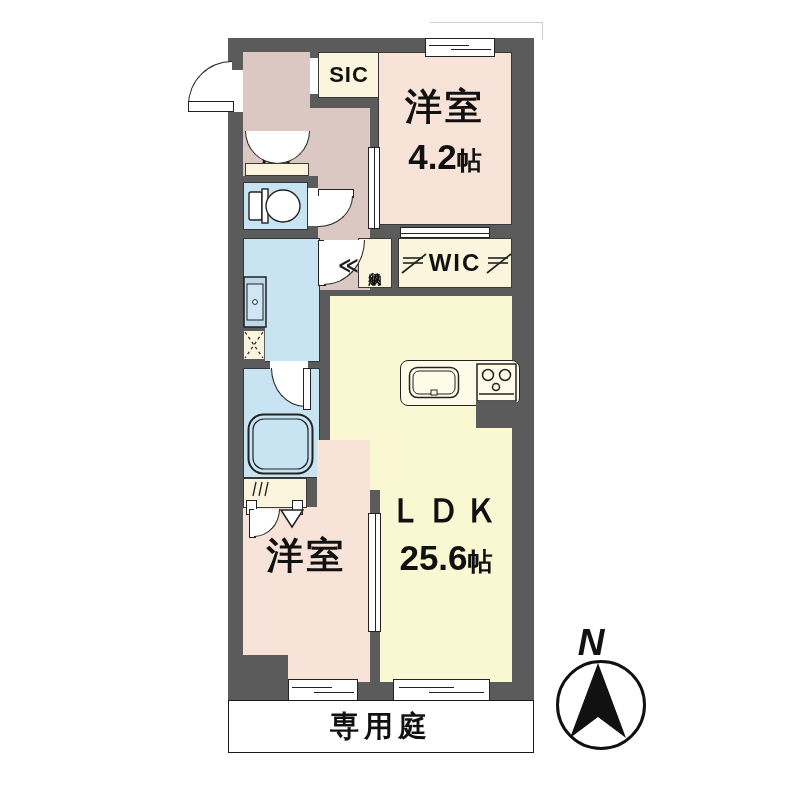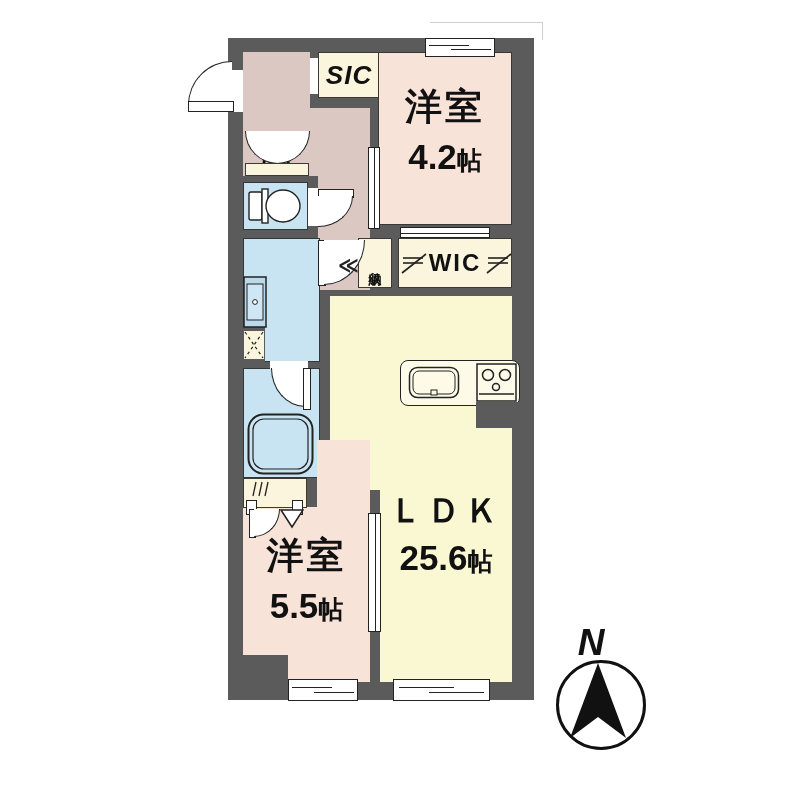--- a/index.html
+++ b/index.html
@@ -70,21 +70,21 @@
   <div class="arc arc-tl" style="left:188px;top:61px;width:43px;height:43px;"></div>
   <div class="leaf" style="left:188px;top:101px;width:44px;height:9px;"></div>
 
   <div class="arc arc-bl" style="left:245px;top:131px;width:32px;height:32px;"></div>
   <div class="arc arc-br" style="left:277px;top:131px;width:32px;height:32px;"></div>
   <div class="room cream outlined" style="left:245px;top:163px;width:64px;height:13px;"></div>
 
   <div class="room cream outlined" style="left:318px;top:52px;width:62px;height:46px;"></div>
   <div class="gap" style="left:310px;top:58px;width:8px;height:36px;"></div>
   <div class="lbl center" style="left:318px;top:52px;width:62px;height:46px;">
-    <span style="font-size:26px;letter-spacing:1px;font-style:italic;">SIC</span>
+    <span style="font-size:22px;letter-spacing:1px;">SIC</span>
   </div>
 
   <div class="room peach outlined" style="left:378px;top:52px;width:134px;height:173px;"></div>
   <div class="window" style="left:425px;top:38px;width:68px;height:17px;">
     <div class="w1"></div>
       <div class="w2"></div>
   </div>
   <div class="slider vert" style="left:368px;top:147px;width:10px;height:80px;">
       <div class="mid"></div>
     </div>
@@ -222,34 +222,34 @@
         <polygon points="1,1 12,18 23,1" fill="#fff" stroke="#222" stroke-width="1.5"></polygon>
       </svg>
   </div>
 
   <div class="slider vert" style="left:368px;top:513px;width:11px;height:117px;">
       <div class="mid"></div>
     </div>
 
   <div class="lbl" style="left:243px;top:537px;width:127px;text-align:center;">
     <div class="roomname">洋室</div>
-    <div class="sizeline" style="margin-top:14px;">
-      <span>5.5</span><span class="unit">帖</span>
-    </div>
   </div>
 
   <div class="window" style="left:288px;top:679px;width:68px;height:20px;">
     <div class="w1"></div>
       <div class="w2"></div>
   </div>
   <div class="window" style="left:393px;top:679px;width:95px;height:20px;">
     <div class="w1"></div>
       <div class="w2"></div>
   </div>
 
+  <div class="abs center" id="garden">
+    <span style="font-size:29px;font-weight:bold;letter-spacing:5px;">専用庭</span>
+  </div>
 
   <div class="lbl" id="north-label">N</div>
   <div class="abs" id="compass-circle"></div>
   <div class="abs" style="left:556px;top:660px;">
     <svg width="84" height="84" viewBox="0 0 84 84">
         <polygon points="42,3 70,78 42,57 14,78" fill="#111"></polygon>
       </svg>
   </div>
 
 </div>

